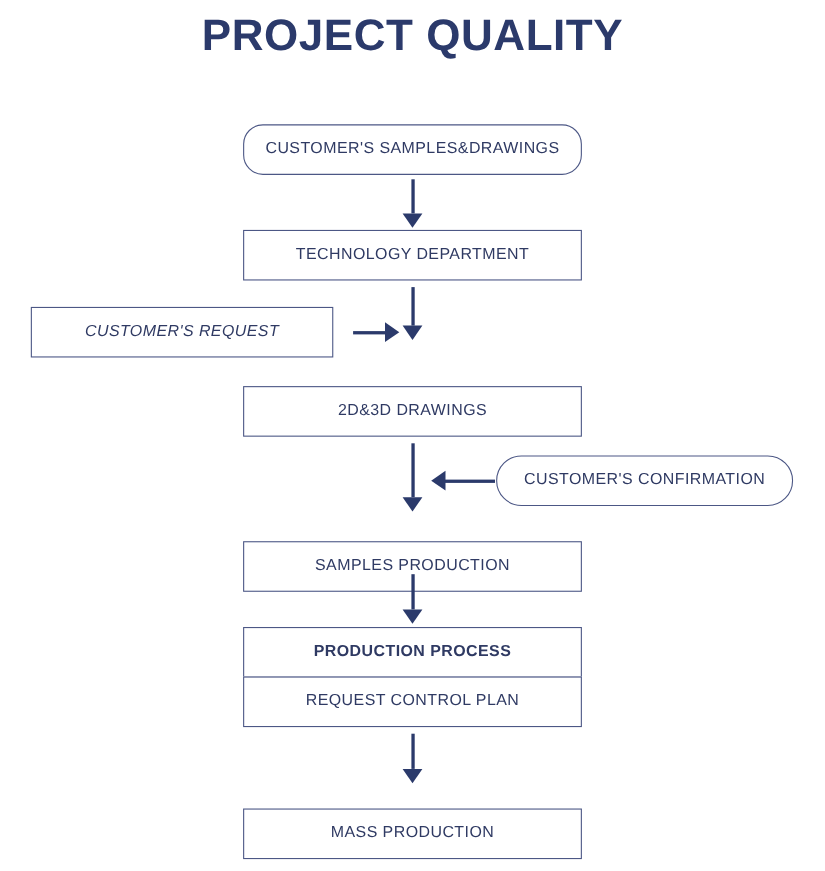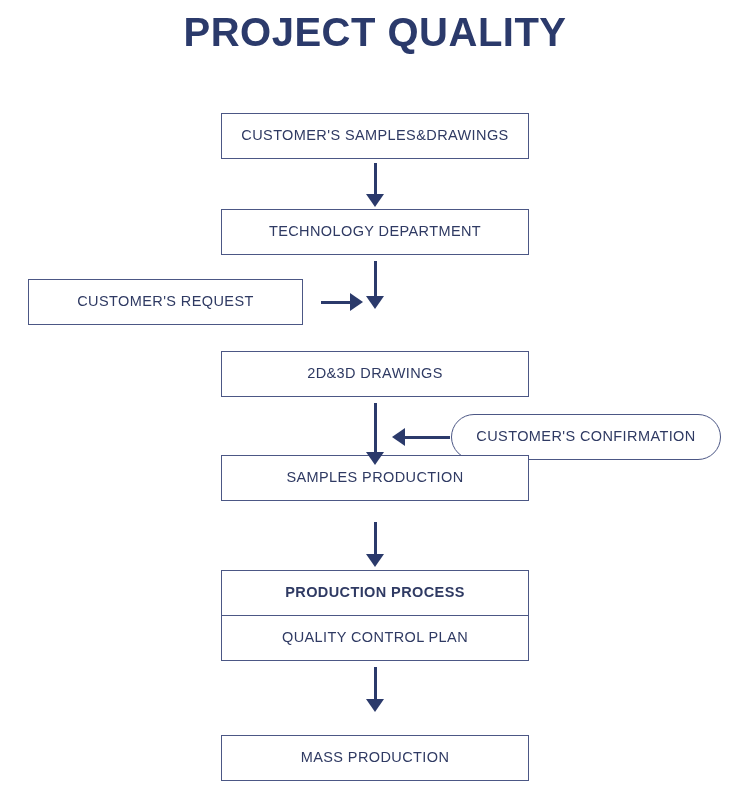--- a/index.html
+++ b/index.html
@@ -39,29 +39,29 @@
     font-size: 14.5px;
     letter-spacing: 0.4px;
     display: flex;
     align-items: center;
     justify-content: center;
     text-align: center;
     line-height: 1.1;
   }
 
   .node-main    { left: 221px; width: 308px; height: 46px; }
-  .node-left    { left: 28px;  width: 275px; height: 46px; }
+  .node-left    { left: 28px;  width: 275px; height: 46px; font-style: italic; }
   .node-right   { left: 451px; width: 270px; height: 46px; }
 
-  .n-samples-drawings { top: 113px; }
+  .n-samples-drawings { top: 113px; border-radius: 18px; }
   .n-technology       { top: 209px; text-align: right; }
   .n-request          { top: 279px; }
   .n-drawings2d3d     { top: 351px; }
   .n-confirmation     { top: 414px; border-radius: 23px; }
-  .n-samples-prod     { top: 455px; }
+  .n-samples-prod     { top: 492px; }
   .n-production       { top: 570px; font-weight: bold; }
   .n-quality          { top: 615px; border-top-width: 1.6px; }
   .n-mass             { top: 735px; }
 
   
   .arrow-down {
     position: absolute;
     width: 18px;
   }
   .arrow-down .shaft {
@@ -133,21 +133,21 @@
 
 <div class="node node-main n-samples-prod">
   <span>SAMPLES PRODUCTION</span>
 </div>
 
 <div class="node node-main n-production">
   <span>PRODUCTION PROCESS</span>
 </div>
 
 <div class="node node-main n-quality">
-  <span>QUALITY CONTROL PLAN</span>
+  <span>REQUEST CONTROL PLAN</span>
 </div>
 
 <div class="node node-main n-mass">
   <span>MASS PRODUCTION</span>
 </div>
 
 <div class="arrow-down" style="left:366px; top:163px; height:44px;">
   <div class="shaft" style="height:31px;"></div>
   <div class="head"></div>
 </div>

